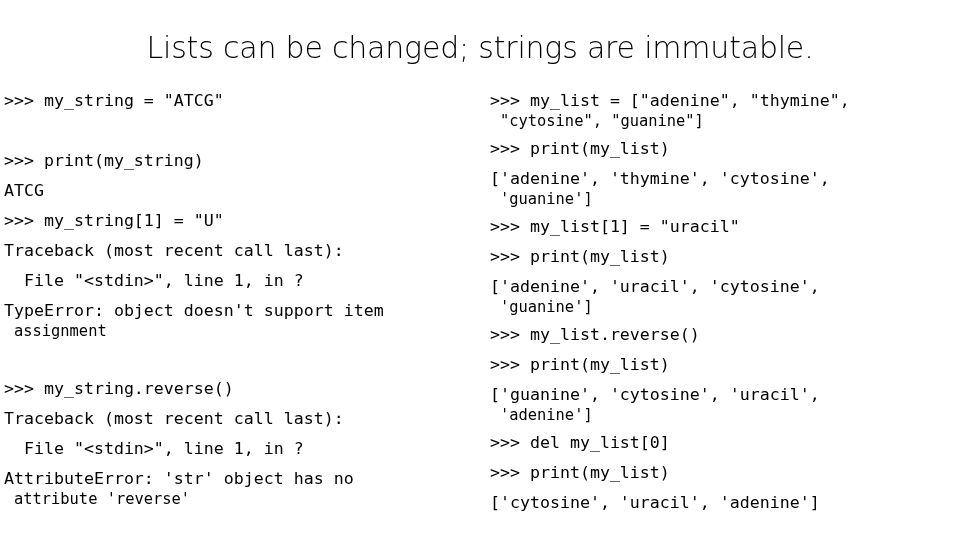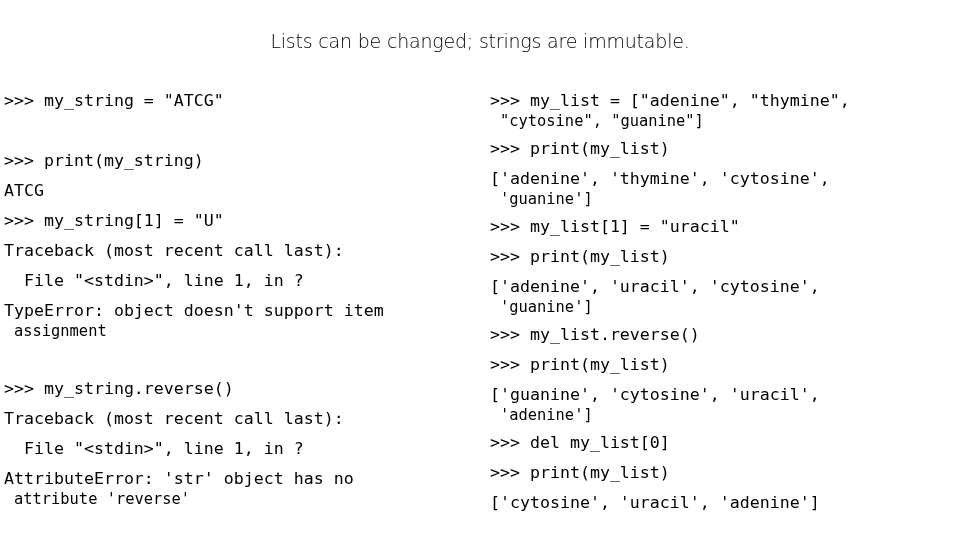--- a/index.html
+++ b/index.html
@@ -22,21 +22,21 @@
   }
 
   
   #slide-title {
     position: absolute;
     left: 0;
     top: 30px;
     width: 960px;
     text-align: center;
     font-family: "DejaVu Sans", sans-serif;
-    font-size: 19px;
+    font-size: 30px;
     font-weight: 300;
     font-stretch: condensed;
     letter-spacing: -0.2px;
     color: #000000;
     line-height: 1.18;
     white-space: nowrap;
   }
 
   
   .code-column {

